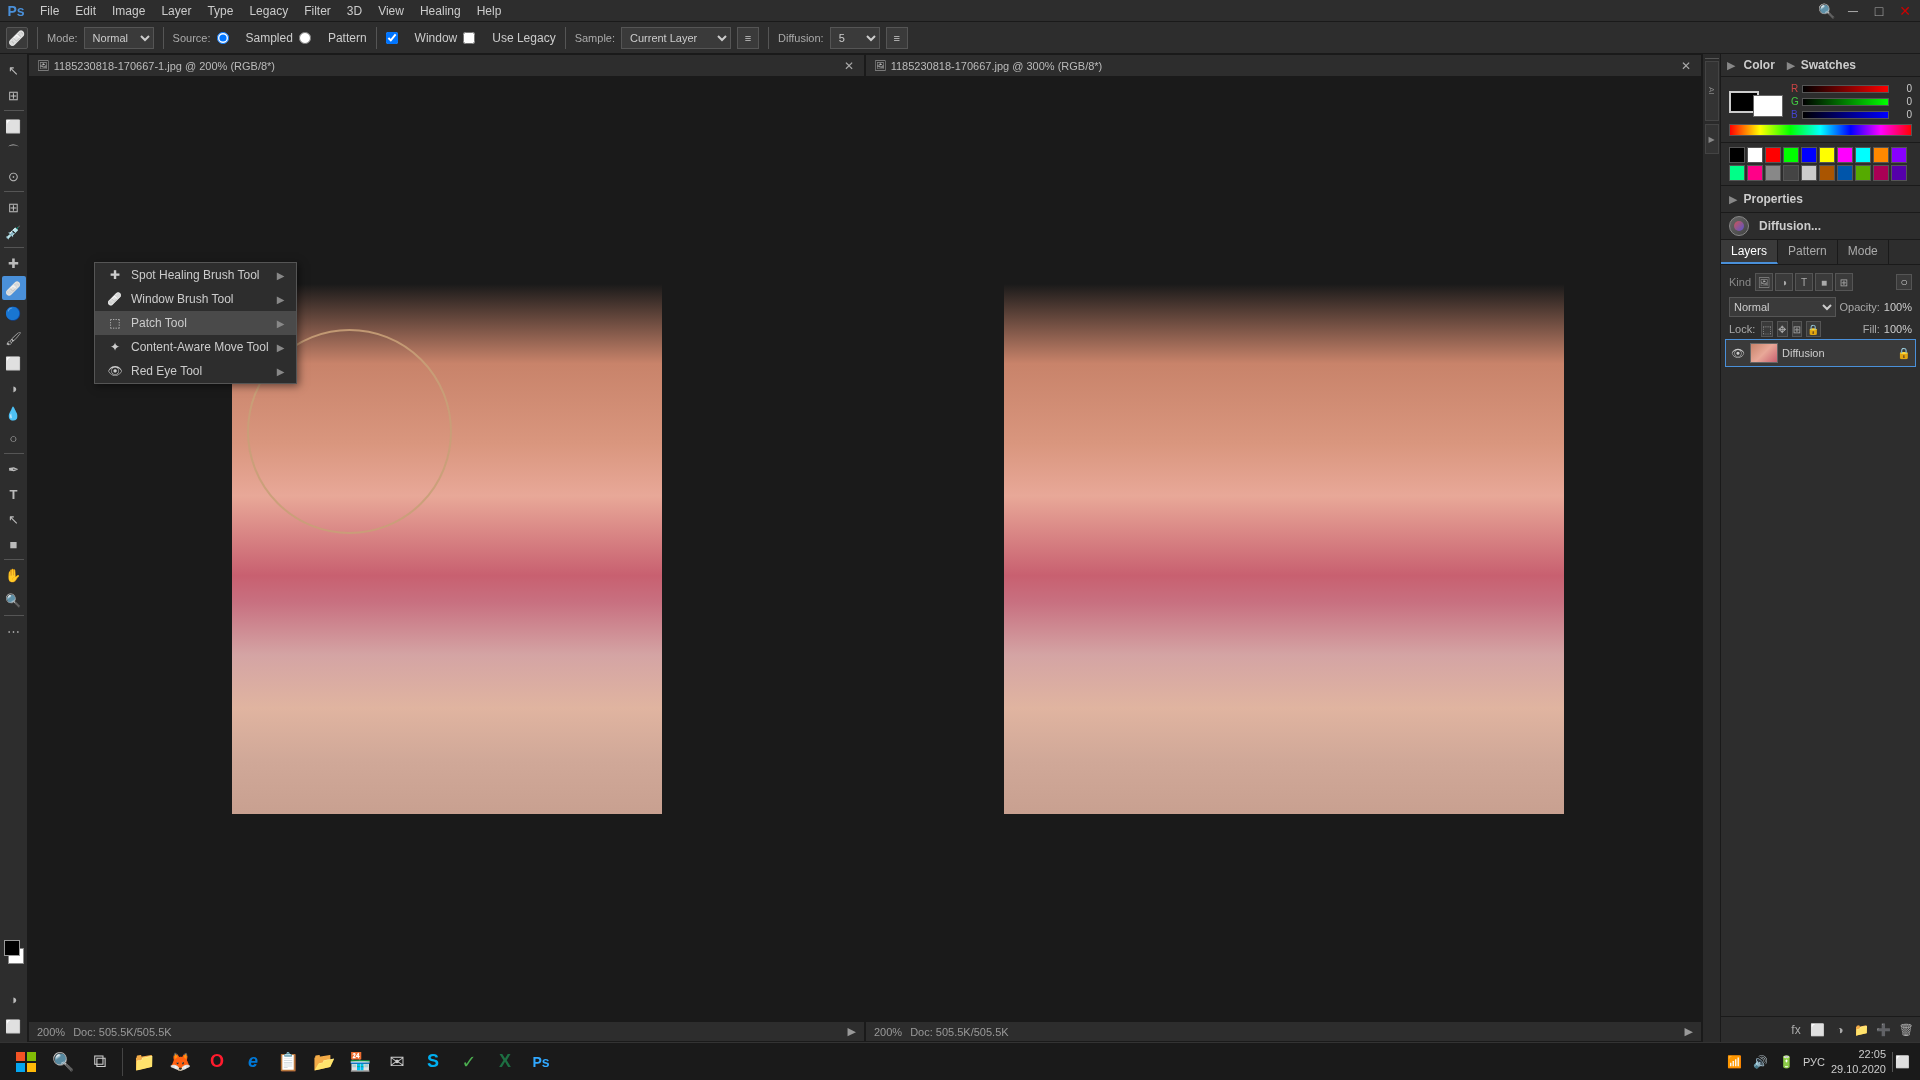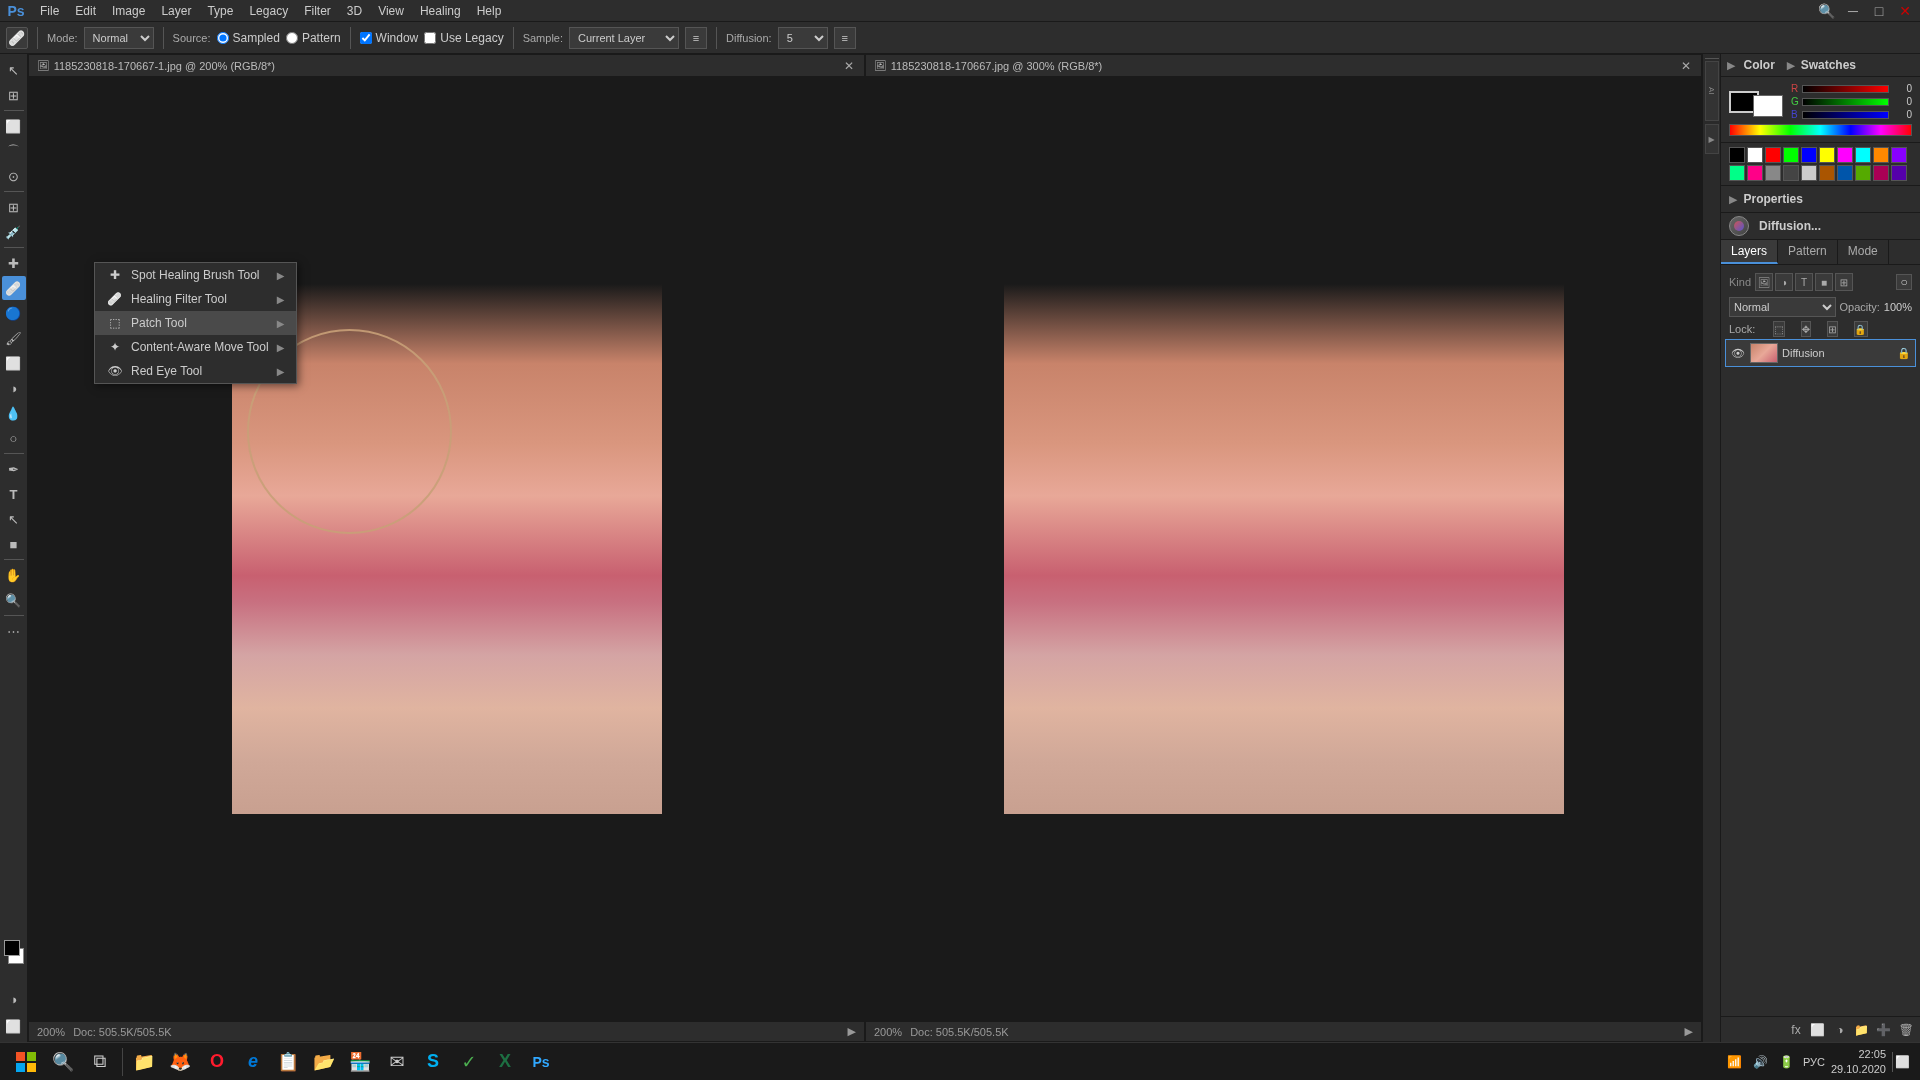--- a/index.html
+++ b/index.html
@@ -14,21 +14,21 @@
     #ps-logo { width: 24px; height: 22px; display: flex; align-items: center; justify-content: center; margin-right: 4px; }
 
     
     #options-bar {
       width: 100%; height: 32px; background: #2d2d2d; display: flex; align-items: center;
       border-bottom: 1px solid #1a1a1a; padding: 0 6px; gap: 6px;
     }
     .options-tool-icon { width: 22px; height: 22px; background: #3a3a3a; border: 1px solid #555; display: flex; align-items: center; justify-content: center; cursor: pointer; border-radius: 2px; font-size: 10px; }
     .options-label { font-size: 11px; color: #aaa; }
     .options-select { height: 22px; background: #3a3a3a; border: 1px solid #555; color: #ccc; font-size: 11px; padding: 0 4px; cursor: pointer; min-width: 70px; }
-    .options-checkbox-group { display: flex; align-items: center; gap: 4px; }
+    .options-checkbox-group { display: flex; align-items: center; gap: 17px; }
     .options-checkbox-group input { width: 12px; height: 12px; }
     .options-btn { height: 22px; background: #3a3a3a; border: 1px solid #555; color: #ccc; font-size: 11px; padding: 0 8px; cursor: pointer; }
     .options-sep { width: 1px; height: 22px; background: #555; margin: 0 3px; }
     .search-icon-btn { width: 22px; height: 22px; background: none; border: none; color: #aaa; cursor: pointer; font-size: 14px; }
 
     
     #main-layout { display: flex; width: 100%; height: calc(1080px - 22px - 32px - 38px); }
 
     
     #left-toolbar {
@@ -81,21 +81,21 @@
     .layers-tab.active { background: #3a3a3a; color: white; border-bottom: 2px solid #4a90d9; }
     .layers-content { flex: 1; background: #2d2d2d; padding: 4px; }
     .layers-search { display: flex; align-items: center; padding: 4px; gap: 4px; }
     .layers-kind-icons { display: flex; gap: 2px; }
     .layer-kind-btn { width: 18px; height: 18px; background: #3a3a3a; border: 1px solid #555; color: #aaa; cursor: pointer; display: flex; align-items: center; justify-content: center; font-size: 10px; }
     .layer-mode-row { display: flex; align-items: center; padding: 2px 4px; gap: 4px; }
     .layer-mode-select { height: 20px; background: #3a3a3a; border: 1px solid #555; color: #ccc; font-size: 11px; flex: 1; }
     .layer-opacity-row { display: flex; align-items: center; gap: 4px; }
     .opacity-label { font-size: 11px; color: #aaa; }
     .opacity-value { font-size: 11px; color: #ccc; }
-    .layer-locks-row { display: flex; align-items: center; padding: 2px 4px; gap: 16px; justify-content: space-between; }
+    .layer-locks-row { display: flex; align-items: center; padding: 2px 4px; gap: 4px; justify-content: space-between; }
     .lock-btn { width: 16px; height: 16px; background: #3a3a3a; border: 1px solid #555; cursor: pointer; display: flex; align-items: center; justify-content: center; font-size: 10px; color: #aaa; }
     .fill-row { display: flex; align-items: center; gap: 4px; font-size: 11px; color: #aaa; padding-left: 38px; }
     .fill-value { color: #ccc; }
     .layer-item { display: flex; align-items: center; padding: 3px 4px; gap: 4px; cursor: pointer; background: #3a3a3a; border: 1px solid #4a90d9; }
     .layer-eye { width: 16px; height: 16px; display: flex; align-items: center; justify-content: center; font-size: 11px; cursor: pointer; }
     .layer-thumb { width: 28px; height: 20px; background: #888; border: 1px solid #666; overflow: hidden; display: flex; align-items: center; justify-content: center; font-size: 8px; }
     .layer-name { font-size: 11px; color: #ccc; flex: 1; }
     .layer-lock { width: 14px; height: 14px; display: flex; align-items: center; justify-content: center; font-size: 11px; color: #aaa; }
     .layers-bottom-bar { height: 26px; background: #2d2d2d; border-top: 1px solid #1a1a1a; display: flex; align-items: center; justify-content: flex-end; padding: 0 4px; gap: 2px; }
     .layers-bottom-btn { width: 20px; height: 20px; background: none; border: none; color: #aaa; cursor: pointer; display: flex; align-items: center; justify-content: center; font-size: 12px; }
@@ -260,21 +260,21 @@
           </div>
 
           <div id="context-menu">
             <div class="ctx-item">
               <div class="ctx-icon">✚</div>
               <span class="ctx-label">Spot Healing Brush Tool</span>
               <span class="ctx-arrow">▶</span>
             </div>
             <div class="ctx-item">
               <div class="ctx-icon">🩹</div>
-              <span class="ctx-label">Healing Filter Tool</span>
+              <span class="ctx-label">Window Brush Tool</span>
               <span class="ctx-arrow">▶</span>
             </div>
             <div class="ctx-item active" style="background:#4a4a4a;">
               <div class="ctx-icon">⬚</div>
               <span class="ctx-label">Patch Tool</span>
               <span class="ctx-arrow">▶</span>
             </div>
             <div class="ctx-item">
               <div class="ctx-icon">✦</div>
               <span class="ctx-label">Content-Aware Move Tool</span>

